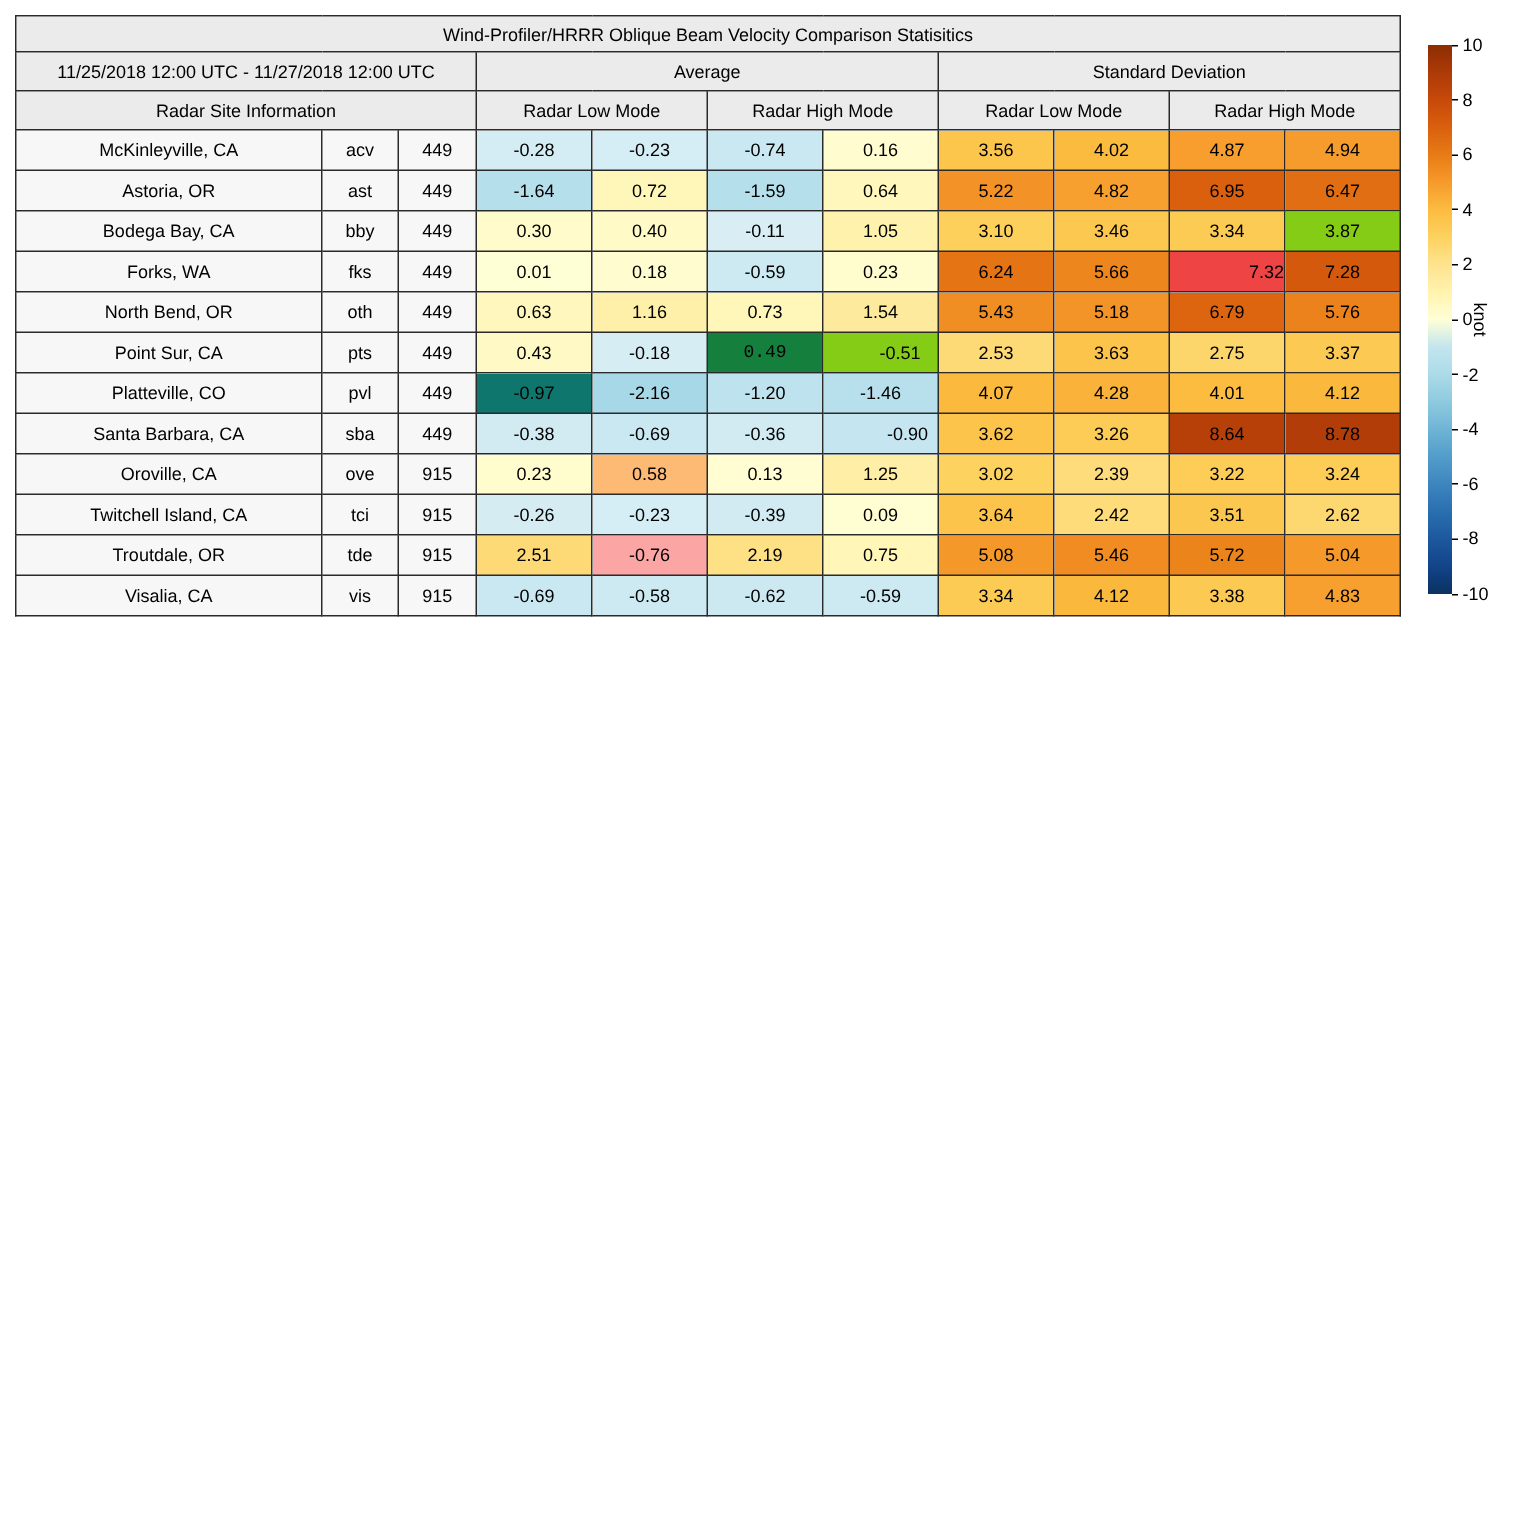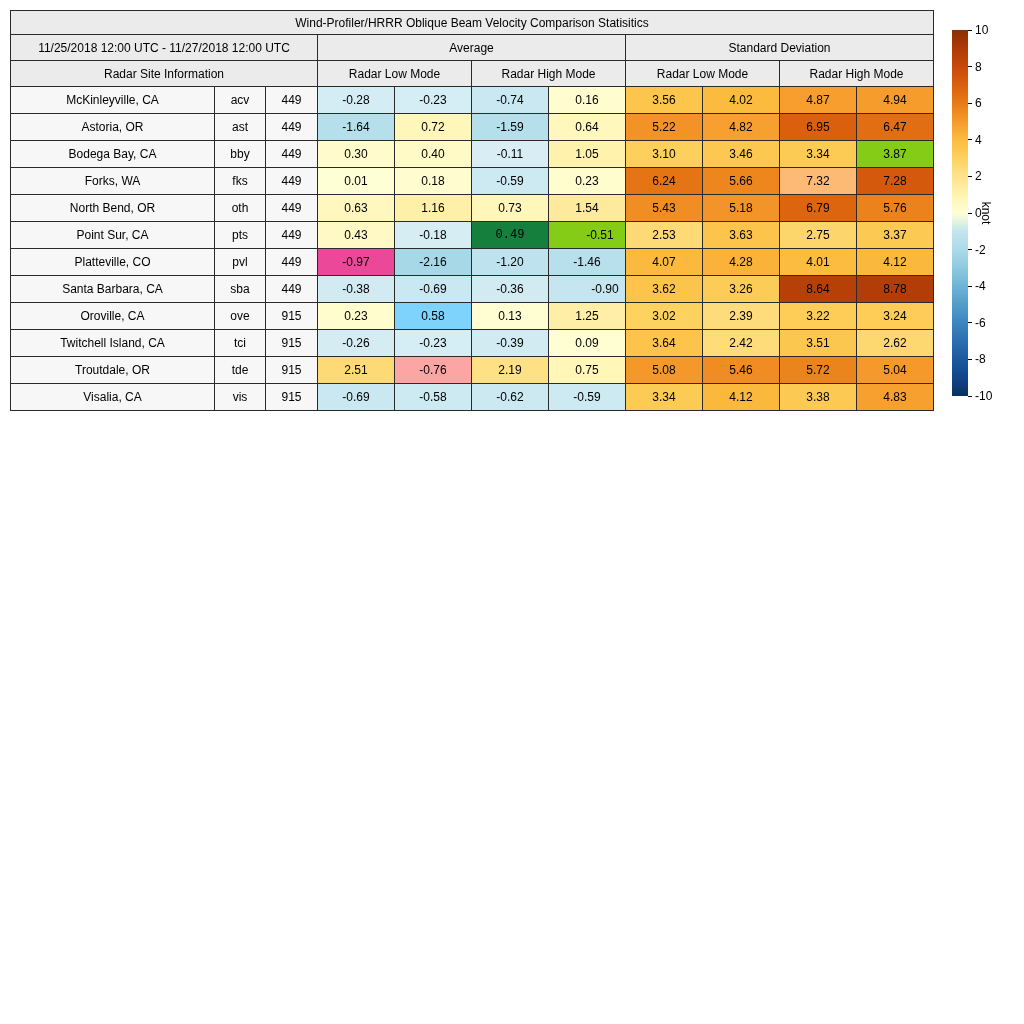--- a/index.html
+++ b/index.html
@@ -112,21 +112,21 @@
         <tr>
           <td class="meta">Forks, WA</td>
           <td class="meta">fks</td>
           <td class="meta">449</td>
           <td style="background: rgb(255, 255, 214);">0.01</td>
           <td style="background: rgb(255, 253, 207);">0.18</td>
           <td style="background: rgb(205, 233, 241);">-0.59</td>
           <td style="background: rgb(255, 252, 205);">0.23</td>
           <td style="background: rgb(229, 116, 20);">6.24</td>
           <td style="background: rgb(237, 134, 29);">5.66</td>
-          <td style="background: #fdba74;">7.32</td>
+          <td style="background: #ef4444; text-align: right;">7.32</td>
           <td style="background: rgb(213, 89, 13);">7.28</td>
         </tr>
         <tr>
           <td class="meta">North Bend, OR</td>
           <td class="meta">oth</td>
           <td class="meta">449</td>
           <td style="background: rgb(255, 247, 189);">0.63</td>
           <td style="background: rgb(255, 240, 169);">1.16</td>
           <td style="background: rgb(255, 246, 185);">0.73</td>
           <td style="background: rgb(254, 234, 157);">1.54</td>
@@ -145,21 +145,21 @@
           <td style="background: #84cc16; padding-left: 26px;">-0.51</td>
           <td style="background: rgb(253, 218, 117);">2.53</td>
           <td style="background: rgb(252, 196, 75);">3.63</td>
           <td style="background: rgb(253, 214, 107);">2.75</td>
           <td style="background: rgb(252, 202, 83);">3.37</td>
         </tr>
         <tr>
           <td class="meta">Platteville, CO</td>
           <td class="meta">pvl</td>
           <td class="meta">449</td>
-          <td style="background: #ec4899;">-0.97</td>
+          <td style="background: #0f766e;">-0.97</td>
           <td style="background: rgb(166, 216, 231);">-2.16</td>
           <td style="background: rgb(190, 227, 238);">-1.20</td>
           <td style="background: rgb(184, 224, 236);">-1.46</td>
           <td style="background: rgb(251, 186, 62);">4.07</td>
           <td style="background: rgb(250, 178, 58);">4.28</td>
           <td style="background: rgb(251, 188, 63);">4.01</td>
           <td style="background: rgb(250, 184, 61);">4.12</td>
         </tr>
         <tr>
           <td class="meta">Santa Barbara, CA</td>
@@ -172,21 +172,21 @@
           <td style="background: rgb(252, 196, 75);">3.62</td>
           <td style="background: rgb(252, 204, 87);">3.26</td>
           <td style="background: rgb(183, 63, 8);">8.64</td>
           <td style="background: rgb(179, 61, 8);">8.78</td>
         </tr>
         <tr>
           <td class="meta">Oroville, CA</td>
           <td class="meta">ove</td>
           <td class="meta">915</td>
           <td style="background: rgb(255, 252, 205);">0.23</td>
-          <td style="background: #7dd3fc;">0.58</td>
+          <td style="background: #fdba74;">0.58</td>
           <td style="background: rgb(255, 253, 209);">0.13</td>
           <td style="background: rgb(255, 239, 166);">1.25</td>
           <td style="background: rgb(253, 210, 94);">3.02</td>
           <td style="background: rgb(254, 220, 124);">2.39</td>
           <td style="background: rgb(253, 205, 88);">3.22</td>
           <td style="background: rgb(253, 205, 87);">3.24</td>
         </tr>
         <tr>
           <td class="meta">Twitchell Island, CA</td>
           <td class="meta">tci</td>

